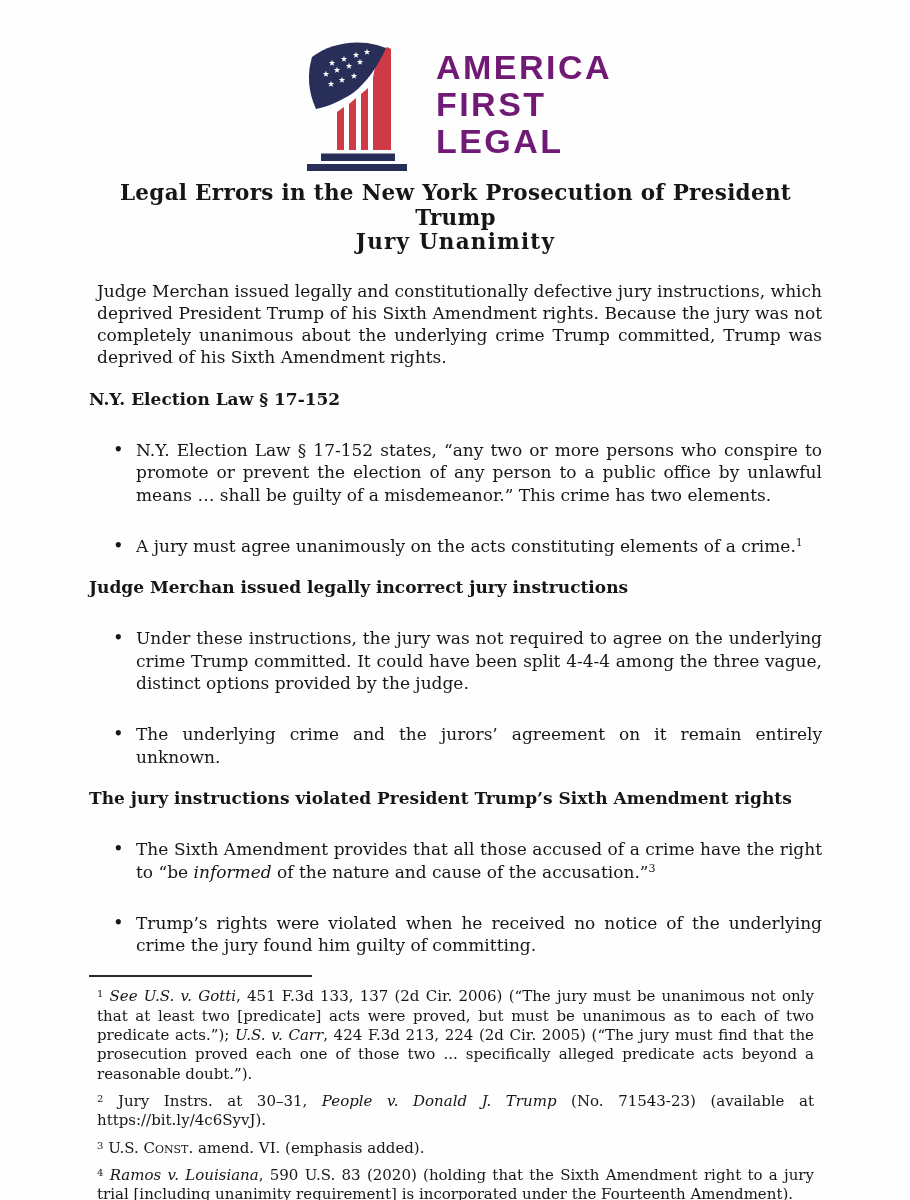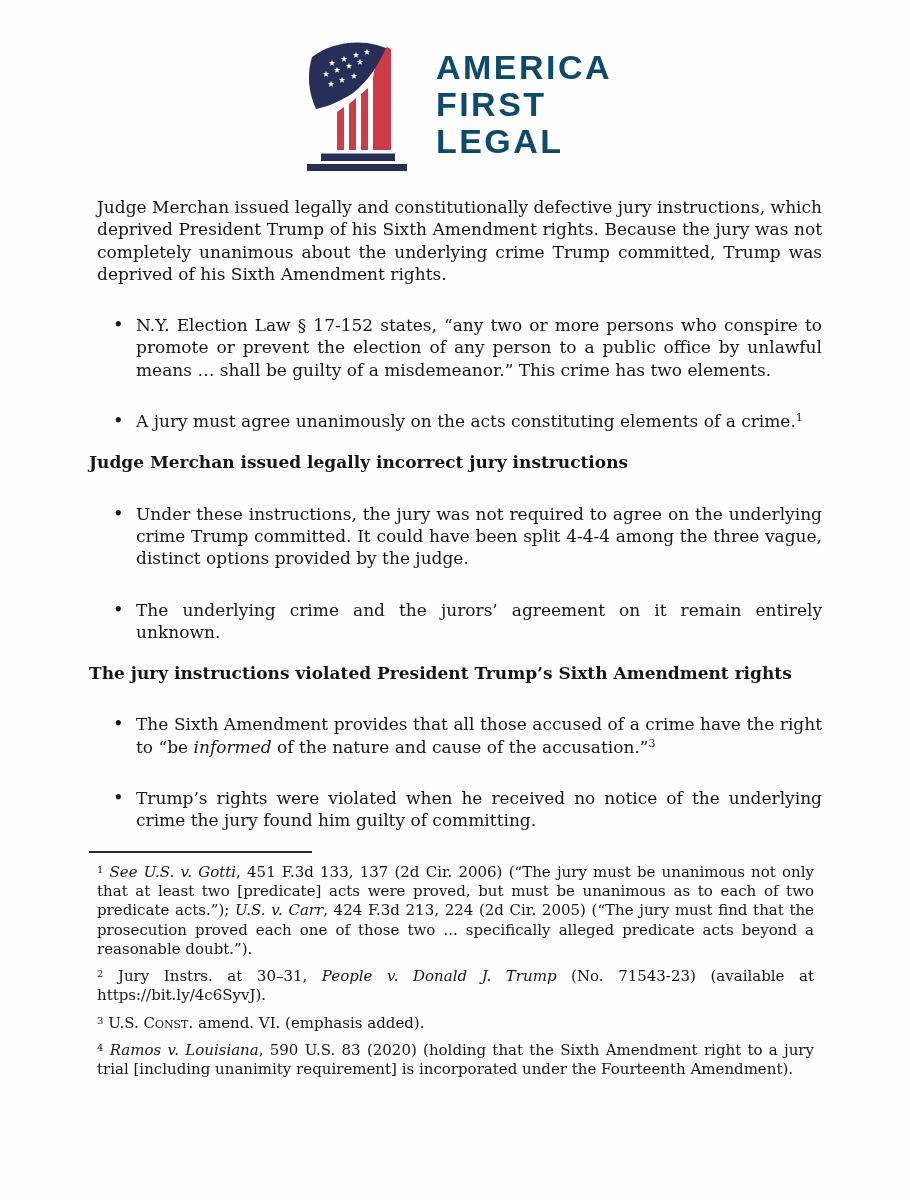--- a/index.html
+++ b/index.html
@@ -11,21 +11,21 @@
     color: #161616;
     position: relative; overflow: hidden;
   }
 
   
   .logo-row { display: flex; justify-content: center; align-items: center; gap: 22px; margin: 0 0 10px 0; }
   .logo-icon svg { display: block; }
   .logo-text {
     font-family: "Liberation Sans", sans-serif;
     font-weight: 700; font-size: 34px; line-height: 37px;
-    letter-spacing: 2.5px; color: #0c4a6e;
+    letter-spacing: 2.5px; color: #701a75;
   }
 
   
   h1 { margin: 0; font-size: 21.5px; line-height: 24.5px; font-weight: 700; text-align: center; letter-spacing: 0.3px; }
   h1 .tline { display: block; }
   h1 .line2 { letter-spacing: 1.2px; }
 
   
   .intro { margin: 25px 0 0 8px; }
   p, li, h2 { font-size: 17px; line-height: 22.3px; }
@@ -80,25 +80,30 @@
         <rect x="8" y="126" width="100" height="7.5" fill="#272f58"></rect>
       </svg>
     </span>
     <div class="logo-text">
       <div>AMERICA</div>
       <div>FIRST</div>
       <div>LEGAL</div>
     </div>
   </header>
 
+  <h1>
+    <span class="tline">Legal Errors in the New York Prosecution of President Trump</span>
+    <span class="tline line2">Jury Unanimity</span>
+  </h1>
 
   <p class="intro">Judge Merchan issued legally and constitutionally defective jury instructions, which deprived President Trump of his Sixth Amendment rights. Because the jury was not completely unanimous about the underlying crime Trump committed, Trump was deprived of his Sixth Amendment rights.</p>
 
   <div id="sections-host">
   <section class="sec">
+    <h2>N.Y. Election Law § 17-152</h2>
     <ul>
           <li><span>N.Y. Election Law § 17-152 states, “any two or more persons who conspire to promote or prevent the election of any person to a public office by unlawful means … shall be guilty of a misdemeanor.” This crime has two elements.</span></li>
           <li><span>A jury must agree unanimously on the acts constituting elements of a crime.</span><sup>1</sup></li>
         </ul>
   </section>
 
   <section class="sec">
     <h2>Judge Merchan issued legally incorrect jury instructions</h2>
     <ul>
           <li><span>Under these instructions, the jury was not required to agree on the underlying crime Trump committed. It could have been split 4-4-4 among the three vague, distinct options provided by the judge.</span></li>

